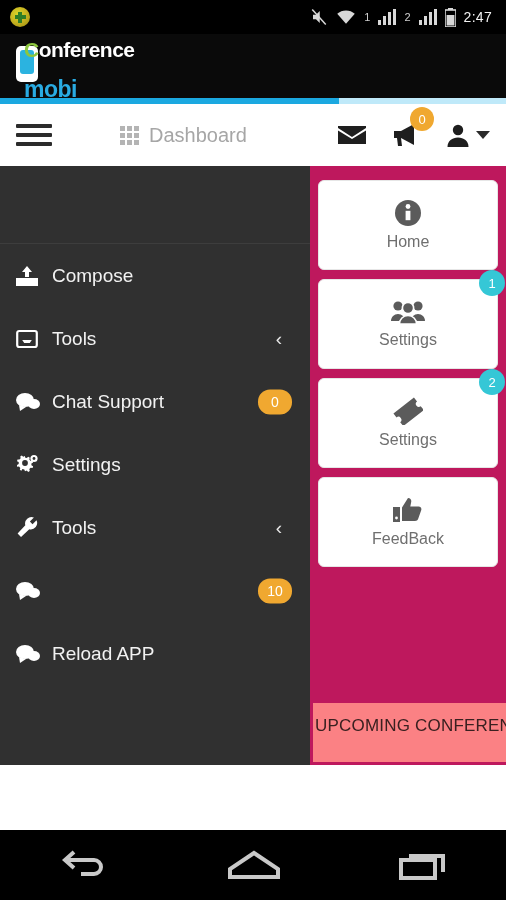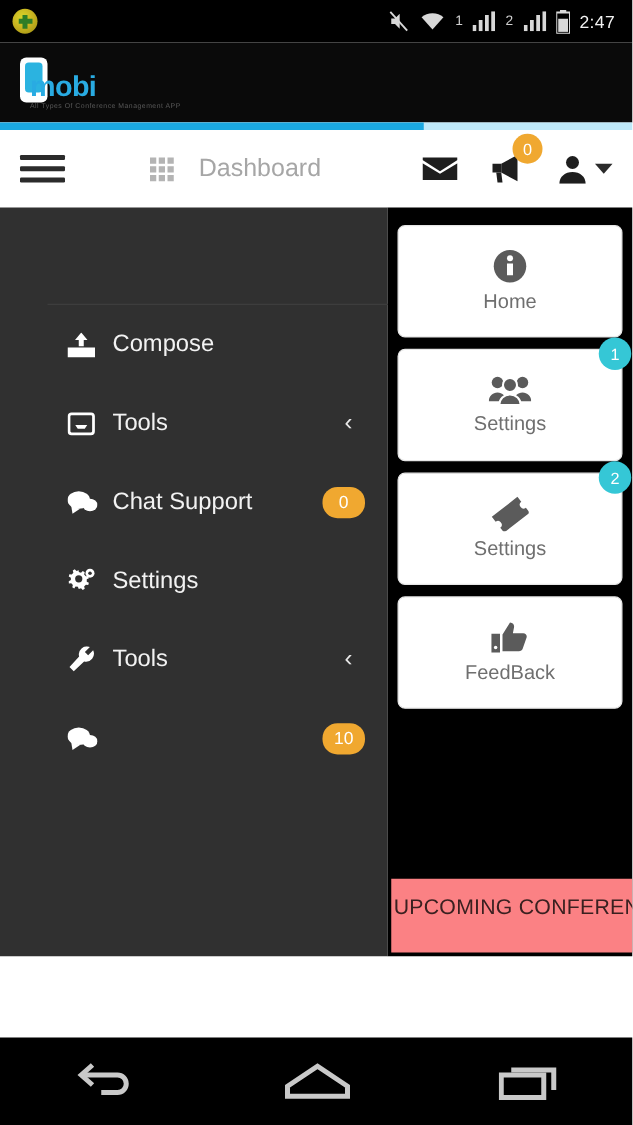--- a/index.html
+++ b/index.html
@@ -69,41 +69,41 @@
 
   
   .navbar {
     position:absolute; top:104px; left:0; width:506px; height:62px;
     background:#fff; display:flex; align-items:center;
   }
   .hamburger { margin-left:16px; width:36px; cursor:pointer; }
   .hamburger span {
     display:block; height:4px; background:#2b2b2b; border-radius:1px; margin:5px 0;
   }
-  .nav-title { display:flex; align-items:center; gap:20px; margin-left:68px; }
+  .nav-title { display:flex; align-items:center; gap:10px; margin-left:68px; }
   .grid-icon { display:grid; grid-template-columns:repeat(3,5px); gap:2px; }
   .grid-icon i { width:5px; height:5px; background:#b4b4b4; display:block; }
   .nav-title-text { color:#a6a6a6; font-size:20px; }
   .nav-right { margin-left:auto; display:flex; align-items:center; gap:26px; padding-right:16px; }
   .nav-ico { position:relative; display:flex; align-items:center; }
   .nav-badge {
     position:absolute; top:-16px; right:-14px;
     min-width:24px; height:24px; border-radius:50%;
     background:#f0a830; color:#fff; font-size:13px;
     display:flex; align-items:center; justify-content:center;
   }
   .caret {
     width:0; height:0; border-left:7px solid transparent; border-right:7px solid transparent;
     border-top:8px solid #2b2b2b; margin-left:6px;
   }
 
   
   .drawer {
     position:absolute; top:166px; left:0; width:310px; height:599px;
-    background:#303030; color:#fff;padding-left:38px;
+    background:#303030; color:#fff;
   }
   .drawer-spacer { height:78px; border-bottom:1px solid #3d3d3d; }
   .menu-item {
     position:relative; display:flex; align-items:center;
     height:63px; padding:0 16px; cursor:pointer;
   }
   .menu-ico {
     width:30px; display:flex; align-items:center; justify-content:flex-start;
     fill:#ffffff;
   }
@@ -115,21 +115,21 @@
     display:flex; align-items:center; justify-content:center; padding:0 8px;
   }
   .menu-chevron {
     position:absolute; right:28px; top:50%; transform:translateY(-50%);
     color:#e8e8e8; font-size:19px;
   }
 
   
   .content {
     position:absolute; top:166px; left:310px; width:196px; height:599px;
-    background:#000000;
+    background:#be185d;
   }
   .cards { padding:14px 8px 0 8px; }
   .card {
     position:relative; border:1px solid #e6e6e6; border-radius:6px;
     height:90px; margin-bottom:9px; background:#fff;
     display:flex; flex-direction:column; align-items:center; justify-content:center;
     gap:6px; cursor:pointer;
   }
   .card-ico { fill:#5b5b5b; display:block; }
   .card-label { font-size:16px; color:#6f6f6f; }
@@ -196,20 +196,23 @@
         <rect x="1.6" y="7" width="7.8" height="10.5"></rect>
       </svg>
       <span class="sb-time">2:47</span>
     </div>
   </div>
 
   <div class="brandbar">
     <div class="logo">
       <div class="logo-card"></div>
       <div class="logo-text">
+        <div class="logo-conf">
+          <span class="g">C</span><span class="w">onference</span>
+        </div>
         <div class="logo-mobi">mobi</div>
         <div class="logo-tag">All Types Of Conference Management APP</div>
       </div>
     </div>
   </div>
 
   <div class="progress">
     <div class="progress-fill" style="width:67%"></div>
   </div>
 
@@ -320,20 +323,30 @@
       <span class="menu-ico">
         <svg width="24" height="20" viewBox="0 0 24 20" fill="#fff">
           <ellipse cx="9" cy="8" rx="9" ry="7"></ellipse>
             <path d="M3 13l1 6 6-4z"></path>
           <ellipse cx="18" cy="12" rx="6" ry="5"></ellipse>
         </svg>
       </span>
       <span class="menu-badge">10</span>
     </div>
 
+    <div class="menu-item">
+      <span class="menu-ico">
+        <svg width="24" height="20" viewBox="0 0 24 20" fill="#fff">
+          <ellipse cx="9" cy="8" rx="9" ry="7"></ellipse>
+            <path d="M3 13l1 6 6-4z"></path>
+          <ellipse cx="18" cy="12" rx="6" ry="5"></ellipse>
+        </svg>
+      </span>
+      <span class="menu-label">Reload APP</span>
+    </div>
   </div>
 
   <div class="content">
     <div class="cards">
 
       <div class="card">
         <svg class="card-ico" width="28" height="28" viewBox="0 0 28 28">
           <circle cx="14" cy="14" r="13"></circle>
           <circle cx="14" cy="7.5" r="2.4" fill="#fff"></circle>
           <path d="M11.6 11.8h4.8v9.4h-4.8z" fill="#fff"></path>

